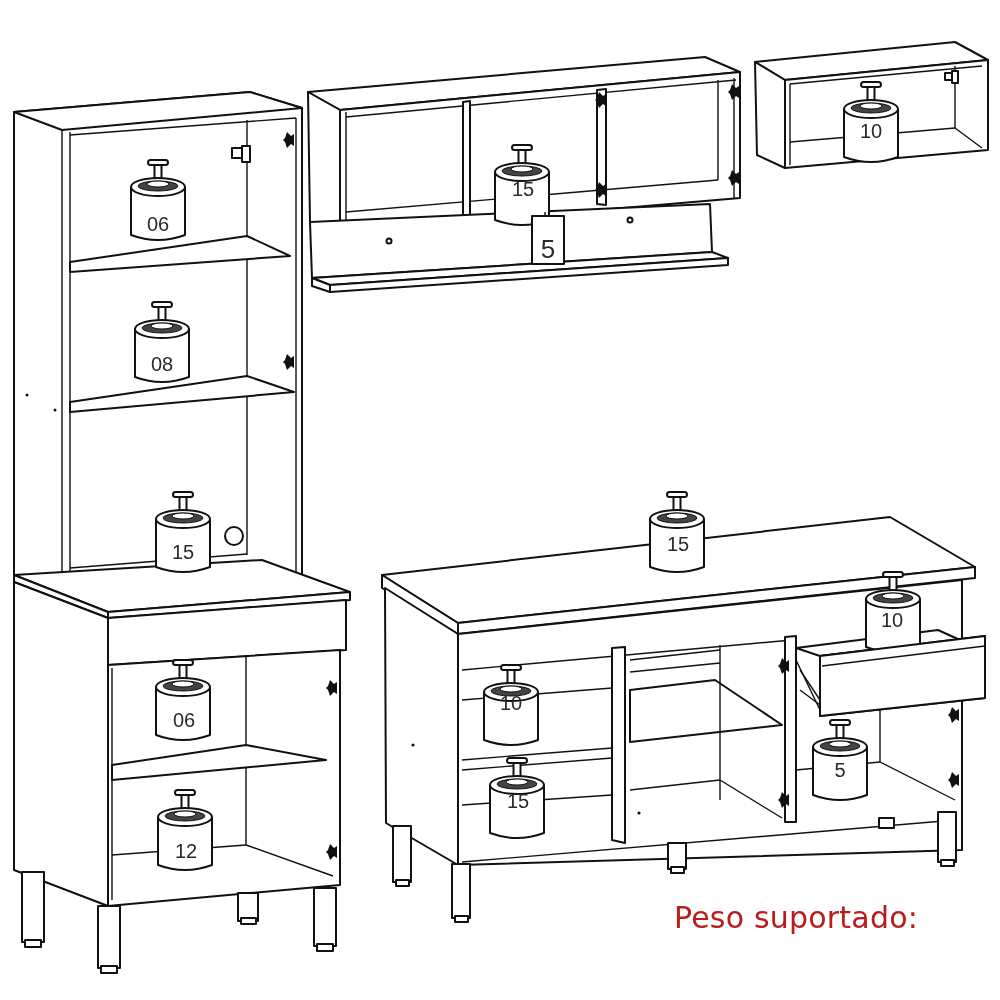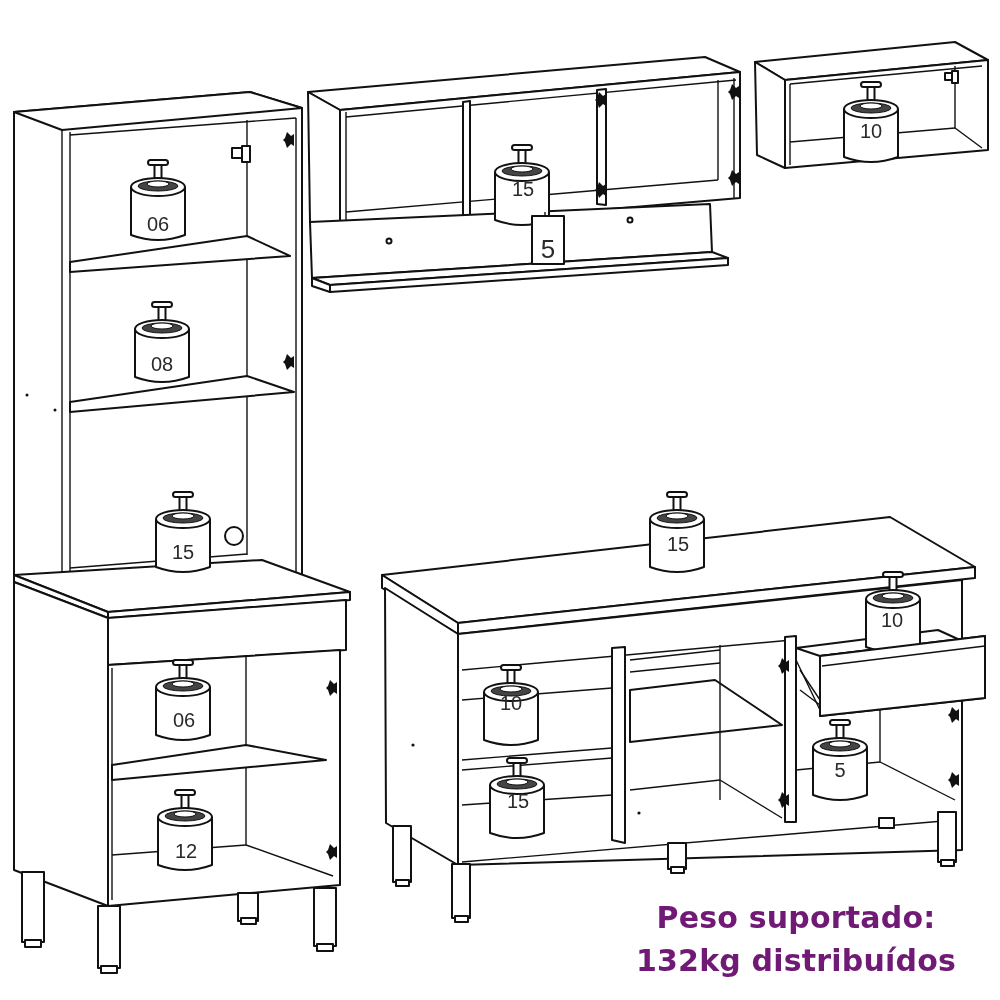--- a/index.html
+++ b/index.html
@@ -2,21 +2,21 @@
 <html><head>
 <meta charset="utf-8">
 <style>
   html, body { margin:0; padding:0; background:#ffffff; }
   body { width:1000px; height:1000px; position:relative; overflow:hidden; font-family:"Liberation Sans", sans-serif; }
   svg.scene { position:absolute; left:0; top:0; width:1000px; height:1000px; }
   .ln { fill:#fff; stroke:#111; stroke-width:2; stroke-linejoin:round; }
   .ln-thin { fill:none; stroke:#111; stroke-width:1.4; }
   .weight-label { font-family:"Liberation Sans", sans-serif; font-size:20px; fill:#2a2a2a; text-anchor:middle; }
   .caption { position:absolute; right:34px; top:896px; width:340px; text-align:center;
-             font-family:"DejaVu Sans", sans-serif; font-weight:bold; font-size:30px; line-height:43px; color:#701a75; letter-spacing:0.2px; }
+             font-family:"DejaVu Sans", sans-serif; font-weight:normal; font-size:30px; line-height:43px; color:#b91c1c; letter-spacing:0.2px; }
 </style>
 </head>
 <body>
 
 <svg class="scene" viewBox="0 0 1000 1000" xmlns="http://www.w3.org/2000/svg">
   <defs>
     <g id="weight">
 
       <rect x="-10" y="0" width="20" height="5" rx="2.5" class="ln"></rect>
       <rect x="-3.5" y="5" width="7" height="14" class="ln"></rect>
@@ -239,14 +239,13 @@
 
     <g transform="translate(840,720)">
         <use href="#weight"></use>
       </g>
     <text class="weight-label" x="840" y="777">5</text>
   </g>
 </svg>
 
 <div class="caption">
   <div>Peso suportado:</div>
-  <div>132kg distribuídos</div>
 </div>
 
 </body></html>

